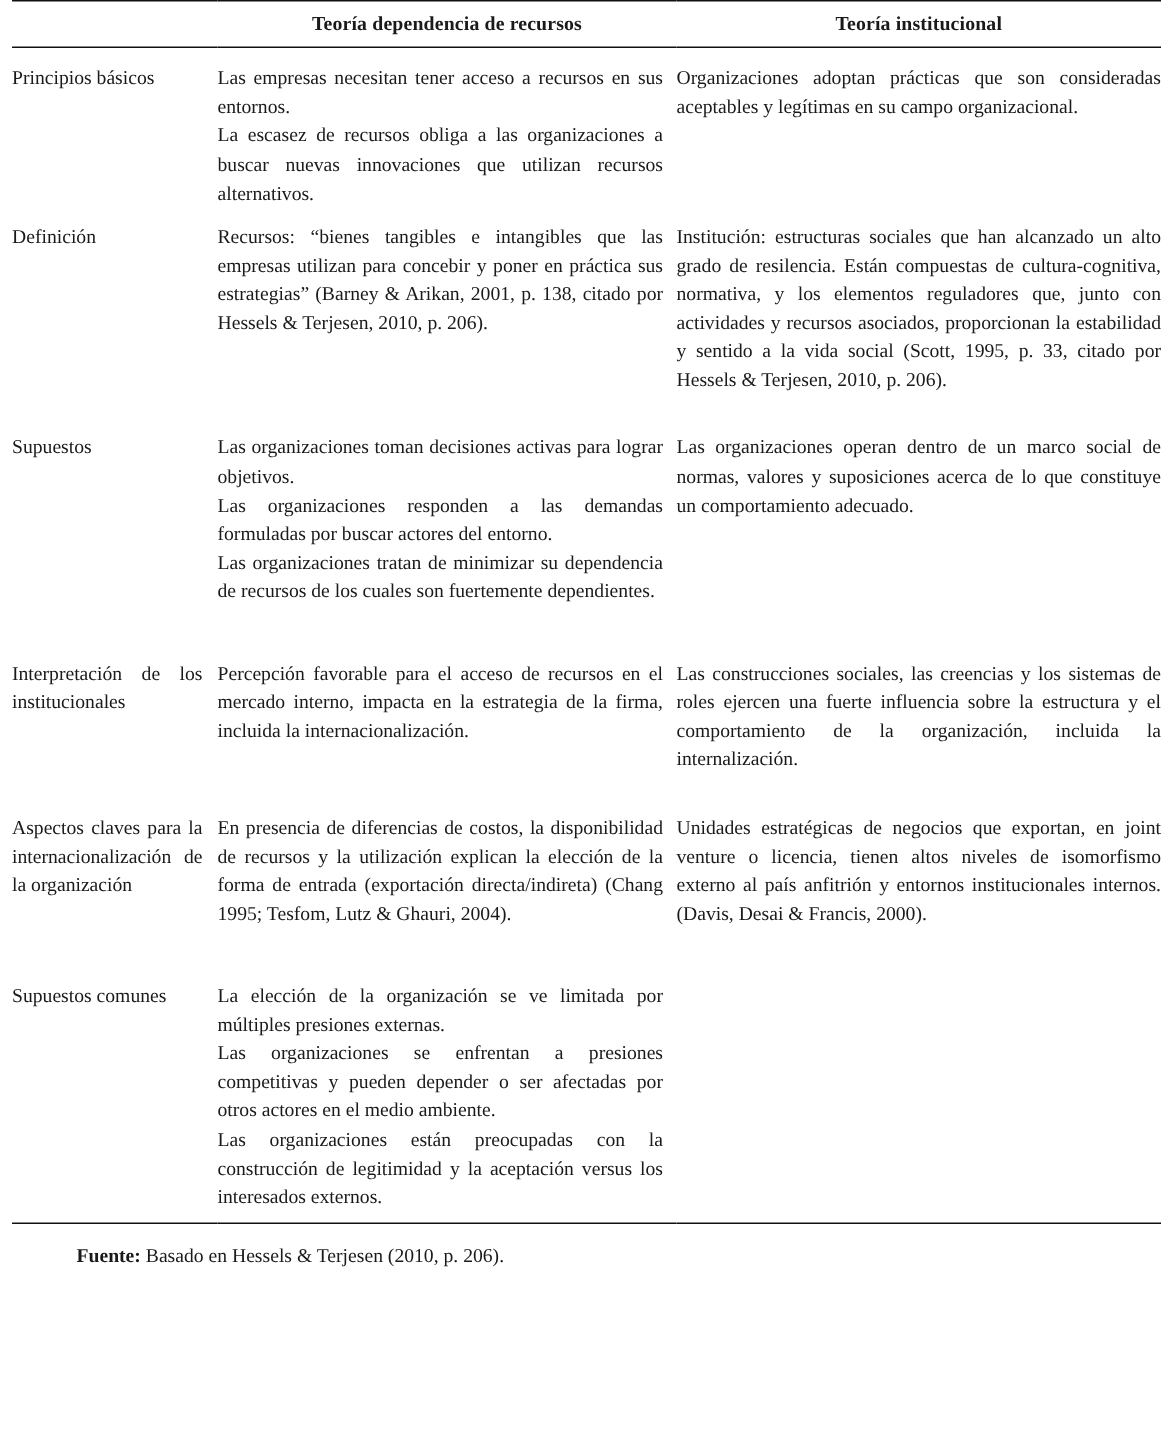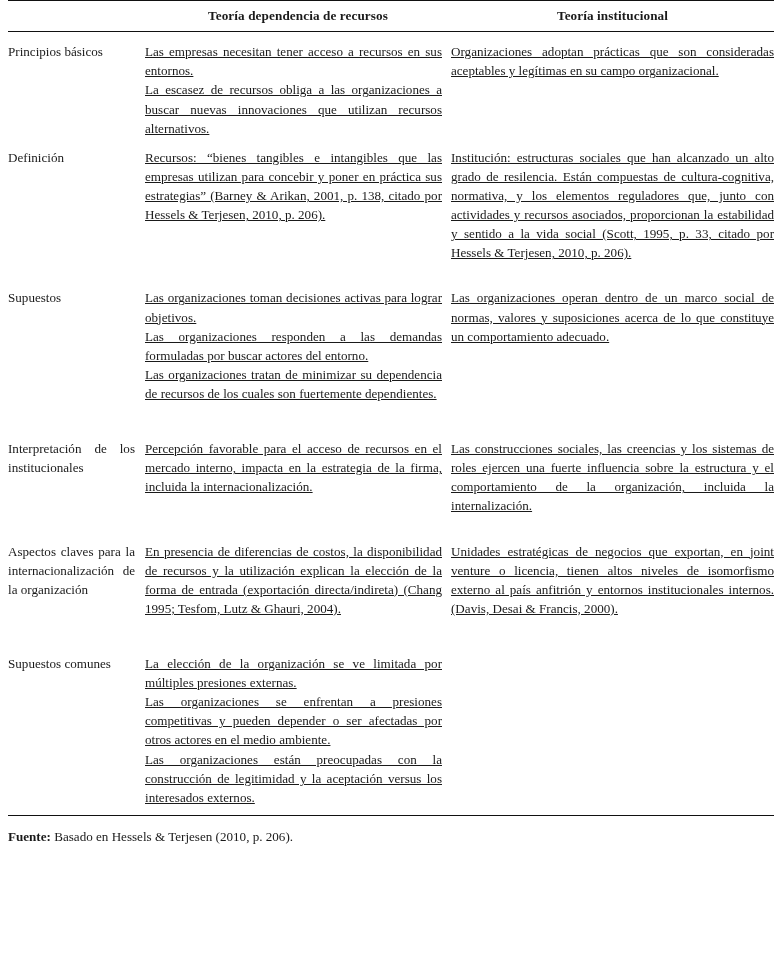--- a/index.html
+++ b/index.html
@@ -66,21 +66,20 @@
     text-align: justify;
     text-align-last: left;
     hyphens: manual;
     font-size: 13.1px;
   }
   td.cell {
     padding: 10px 9px 0 0;
     text-align: justify;
     text-align-last: left;
     hyphens: manual;
-    text-decoration: underline;
   }
   td.cell.last { padding-right: 0; }
 
   .row-pad-sm td { padding-bottom: 8px; }
 
   p.para {
     margin: 0;
     text-align: justify;
     text-align-last: left;
   }
@@ -92,20 +91,21 @@
     height: 16px;
     padding: 0;
   }
   .spacer-row.big td { height: 26px; }
 
   
   .source {
     margin-top: 12px;
     font-size: 13.1px;
     line-height: 1.4;
+    margin-left: 43px;
   }
   .source b { font-weight: bold; }
 </style>
 </head>
 <body>
 
 <div class="page">
 
   <table class="matrix">
     <colgroup>

